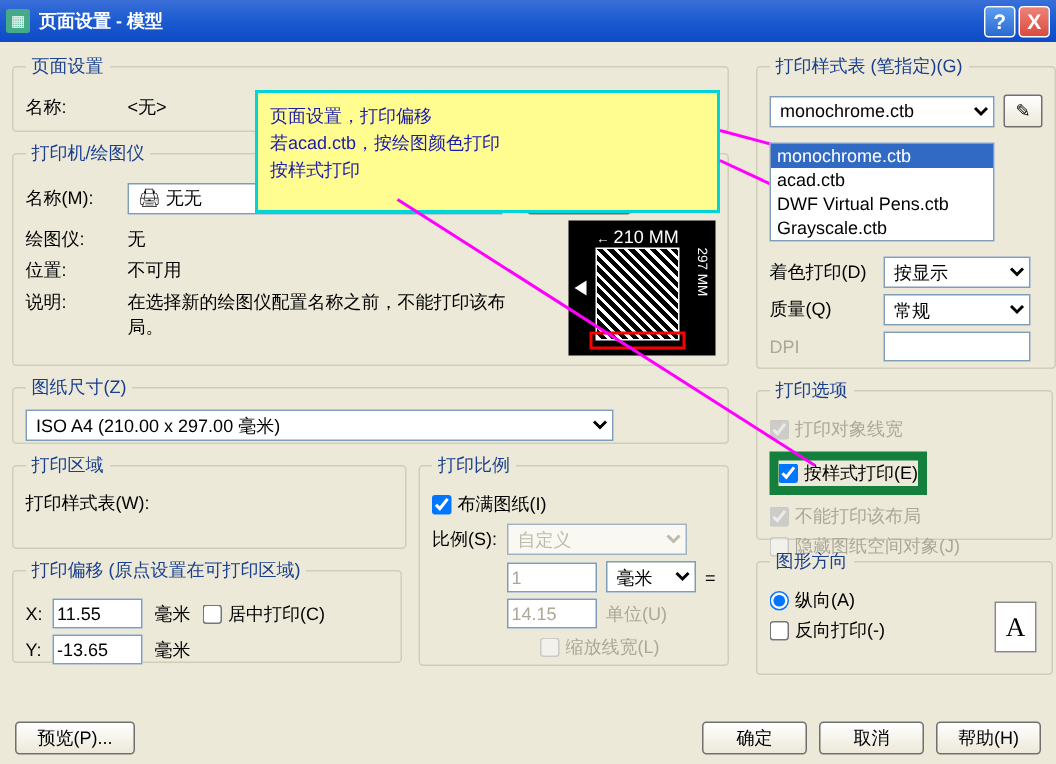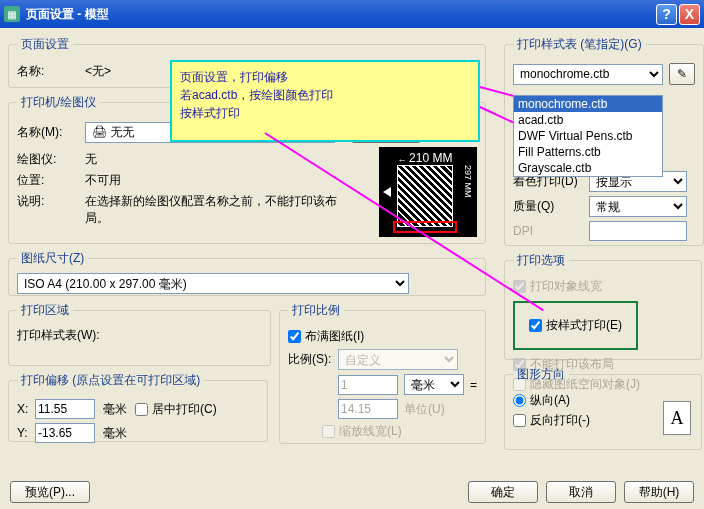--- a/index.html
+++ b/index.html
@@ -129,21 +129,21 @@
             <input class="txtinput num disabled" disabled="" value="1" style="">
             <span style="width:6px"></span>
             <select style="width:60px"><option>毫米</option></select>
             <span style="margin-left:6px">=</span>
           </div>
         <div class="row" style="margin-left:50px">
             <input class="txtinput num disabled" disabled="" value="14.15" style="">
             <span style="width:6px"></span>
             <span class="disabled">单位(U)</span>
           </div>
-        <div class="chk disabled" style="margin-left:34px">
+        <div class="chk disabled" style="margin-left:72px">
             <input type="checkbox" disabled="" style="">
             <span>缩放线宽(L)</span>
           </div>
       </fieldset>
     </div>
 
     <fieldset style="width:260px;height:70px;margin-top:-78px">
       <legend>打印偏移 (原点设置在可打印区域)</legend>
       <div class="row">
         <span style="width:18px">X:</span>
@@ -167,21 +167,20 @@
         <select style="width:150px"><option>monochrome.ctb</option></select>
         <span style="width:6px"></span>
         <div class="iconbtn">
             <span>✎</span>
           </div>
       </div>
       <div class="droplist" style="left:8px;top:42px;width:150px">
         <div class="sel">monochrome.ctb</div>
         <div>acad.ctb</div>
         <div>DWF Virtual Pens.ctb</div>
-        <div>Fill Patterns.ctb</div>
         <div>Grayscale.ctb</div>
       </div>
       <div style="height:78px"></div>
       <div class="row">
           <span style="width:76px">着色打印(D)</span>
           <select style="width:98px"><option>按显示</option></select>
         </div>
       <div class="row">
           <span style="width:76px">质量(Q)</span>
           <select style="width:98px"><option>常规</option></select>
@@ -191,21 +190,21 @@
           <input class="txtinput" style="width: 98px;" disabled="">
         </div>
     </fieldset>
 
     <fieldset style="height:108px">
       <legend>打印选项</legend>
       <div class="chk disabled">
           <input type="checkbox" checked="" disabled="" style="">
           <span>打印对象线宽</span>
         </div>
-      <div class="chk" style="border:2px solid #15803d;padding:14px;display:inline-flex">
+      <div class="chk" style="border:6px solid #15803d;padding:0;display:inline-flex">
           <input type="checkbox" checked="" style="">
           <span>按样式打印(E)</span>
         </div>
       <div class="chk disabled">
           <input type="checkbox" checked="" disabled="" style="">
           <span>不能打印该布局</span>
         </div>
       <div class="chk disabled">
           <input type="checkbox" disabled="" style="">
           <span>隐藏图纸空间对象(J)</span>

